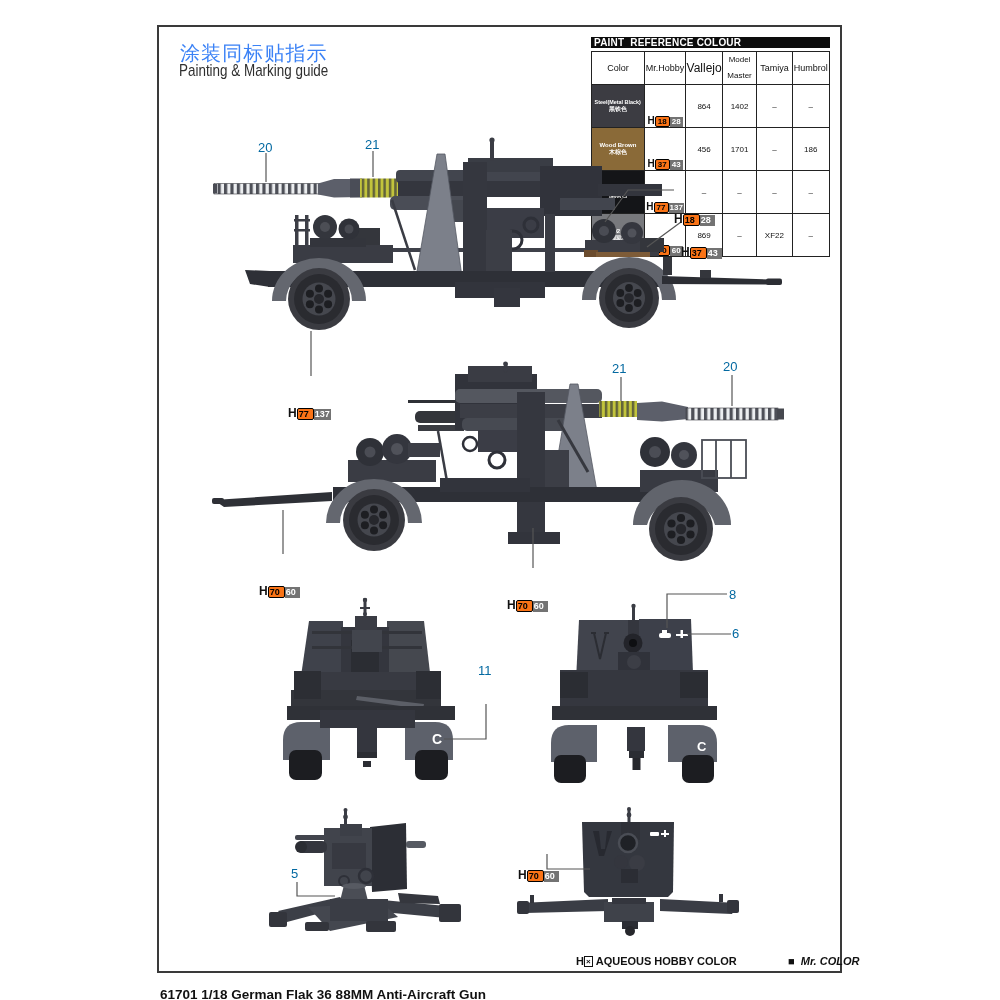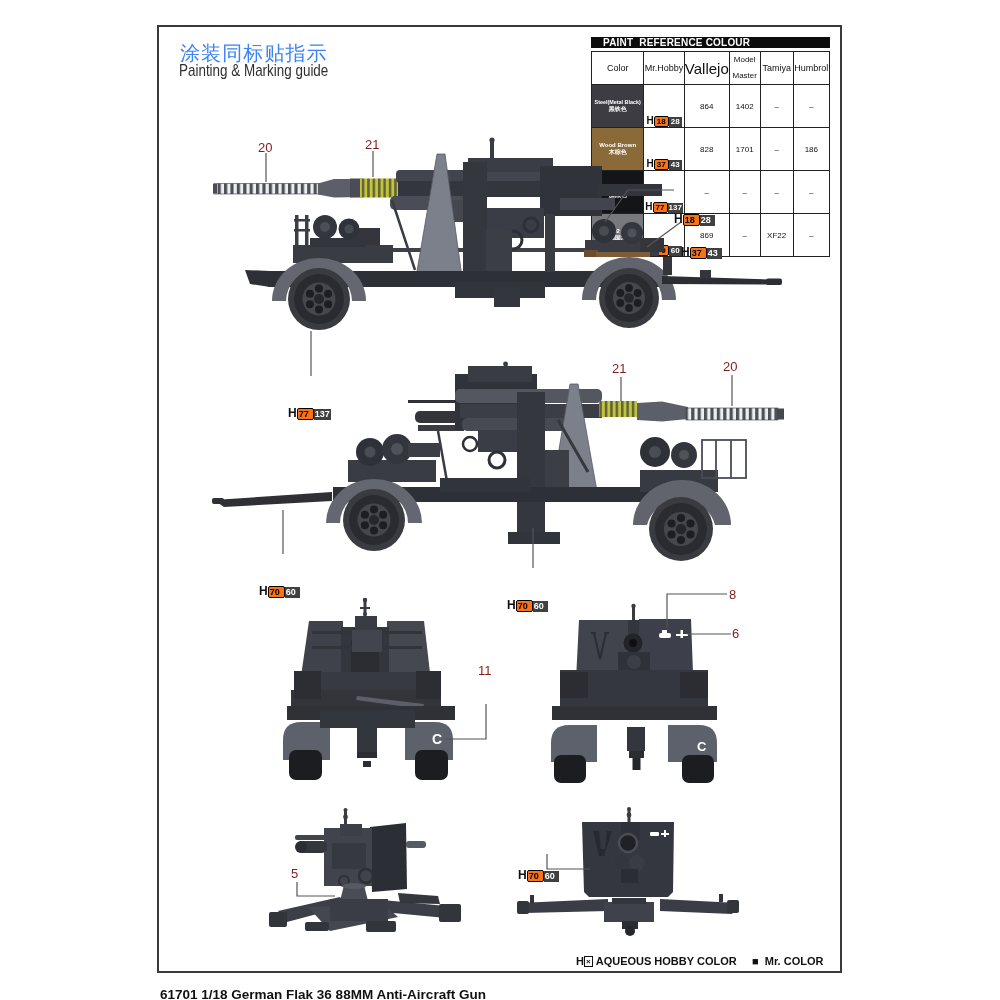--- a/index.html
+++ b/index.html
@@ -1,67 +1,67 @@
 <!DOCTYPE html>
 <html><head>
 <meta charset="utf-8">
 <style>
   html,body{margin:0;padding:0;}
   body{width:1000px;height:1000px;background:#ffffff;font-family:"Liberation Sans",sans-serif;position:relative;overflow:hidden;}
   .page{position:absolute;left:157px;top:25px;width:681px;height:944px;border:2px solid #3a3a3a;background:#fff;}
   .cn{position:absolute;left:180px;top:40px;font-size:20px;font-weight:normal;color:#3b82f6;letter-spacing:1.1px;}
   .en{position:absolute;left:179px;top:61px;font-size:17px;color:#2f2f2f;transform:scaleX(0.79);transform-origin:left;}
   
-  .tblhead{position:absolute;left:591px;top:37px;width:239px;height:11px;background:#0c0c0c;color:#fff;font-size:10px;font-weight:bold;line-height:11px;padding-left:12px;box-sizing:border-box;letter-spacing:0.2px;}
+  .tblhead{position:absolute;left:591px;top:37px;width:239px;height:11px;background:#0c0c0c;color:#fff;font-size:10px;font-weight:bold;line-height:11px;padding-left:3px;box-sizing:border-box;letter-spacing:0.2px;}
   .ptable{position:absolute;left:591px;top:51px;width:239px;border-collapse:collapse;padding-left:19px;}
   .ptable td{border:1px solid #222;font-size:8px;text-align:center;vertical-align:middle;padding:0;color:#111;}
   .ptable tr{height:15px;}
   .ptable tr.hd{height:16px;}
   .ptable td.sw{font-size:6px;line-height:7.5px;color:#fff;font-weight:bold;white-space:nowrap;overflow:hidden;}
   .wb{display:inline-block;border:1px solid #000;border-radius:2px;background:#f97316;color:#000;font-weight:bold;font-size:8px;line-height:9px;padding:0 1px;min-width:11px;}
-  .bb{display:inline-block;background:#404040;color:#fff;font-weight:bold;font-size:8px;line-height:10px;padding:0 1px;min-width:11px;margin-top:32px;}
+  .bb{display:inline-block;background:#737373;color:#fff;font-weight:bold;font-size:8px;line-height:10px;padding:0 1px;min-width:11px;margin-top:32px;}
   .hh{font-weight:bold;font-size:10px;}
   
   .lab{position:absolute;font-size:12px;font-weight:bold;color:#111;white-space:nowrap;}
   .lab .wb{font-size:9px;line-height:10px;min-width:13px;}
   .lab .bb{font-size:9px;line-height:11px;min-width:13px;}
-  .num{position:absolute;font-size:13px;color:#7f1d1d;}
+  .num{position:absolute;font-size:13px;color:#0369a1;}
   .foot1{position:absolute;left:576px;top:955px;font-size:11px;font-weight:bold;color:#111;}
   .foot2{position:absolute;left:160px;top:975px;font-size:13.5px;font-weight:bold;color:#111;margin-top:12px;}
   svg{position:absolute;left:0;top:0;}
 </style>
 </head>
 <body>
 <div class="page"></div>
 <div class="cn">涂装同标贴指示</div>
 <div class="en">Painting &amp; Marking guide</div>
 
 <div class="tblhead">PAINT&nbsp; REFERENCE&nbsp;COLOUR</div>
 <table class="ptable">
   <tbody>
       <tr class="hd">
     <td style="width:50px;font-size:9px;">Color</td>
     <td style="width:40px;font-size:9px;">Mr.Hobby</td>
-    <td style="width:34px;font-size:15px;text-align:center;">Vallejo</td>
+    <td style="width:34px;font-size:12px;text-align:center;">Vallejo</td>
     <td style="width:33px;font-size:8px;line-height:16px;">Model<br>Master</td>
     <td style="width:34px;font-size:9px;">Tamiya</td>
     <td style="width:36px;font-size:9px;">Humbrol</td>
   </tr>
   <tr>
     <td class="sw" style="background:#3c3c42;"><span style="display:inline-block;transform:scaleX(0.9);transform-origin:center;">Steel(Metal Black)</span><br>黑铁色</td>
     <td><span class="hh">H</span><span class="wb">18</span><span class="bb">28</span></td>
     <td>864</td>
         <td>1402</td>
         <td>–</td>
         <td>–</td>
   </tr>
   <tr>
     <td class="sw" style="background:#8a6a38;">Wood Brown<br>木棕色</td>
     <td><span class="hh">H</span><span class="wb">37</span><span class="bb">43</span></td>
-    <td>828</td>
+    <td>456</td>
         <td>1701</td>
         <td>–</td>
         <td>186</td>
   </tr>
   <tr>
     <td class="sw" style="background:#141518;">Tire Black<br>胎黑色</td>
     <td><span class="hh">H</span><span class="wb">77</span><span class="bb">137</span></td>
     <td>–</td>
         <td>–</td>
         <td>–</td>
@@ -393,14 +393,14 @@
 <div class="num" style="left:291px;top:866px;">5</div>
 
 <div class="lab" style="left:674px;top:183px;">H<span class="wb">18</span><span class="bb">28</span></div>
 <div class="lab" style="left:681px;top:216px;">H<span class="wb">37</span><span class="bb">43</span></div>
 <div class="lab" style="left:288px;top:377px;">H<span class="wb">77</span><span class="bb">137</span></div>
 <div class="lab" style="left:259px;top:555px;">H<span class="wb">70</span><span class="bb">60</span></div>
 <div class="lab" style="left:507px;top:569px;">H<span class="wb">70</span><span class="bb">60</span></div>
 <div class="lab" style="left:518px;top:839px;">H<span class="wb">70</span><span class="bb">60</span></div>
 
 <div class="foot1">H<span style="font-size:8px;border:1px solid #111;padding:0 1px;position:relative;top:-1px;">×</span>&nbsp;AQUEOUS HOBBY COLOR</div>
-<div class="foot1" style="left:752px;">■&nbsp; Mr. COLOR</div>
+<div class="foot1" style="left:788px;font-style:italic;">■&nbsp; Mr. COLOR</div>
 <div class="foot2">61701 1/18 German Flak 36 88MM Anti-Aircraft Gun</div>
 
 </body></html>

